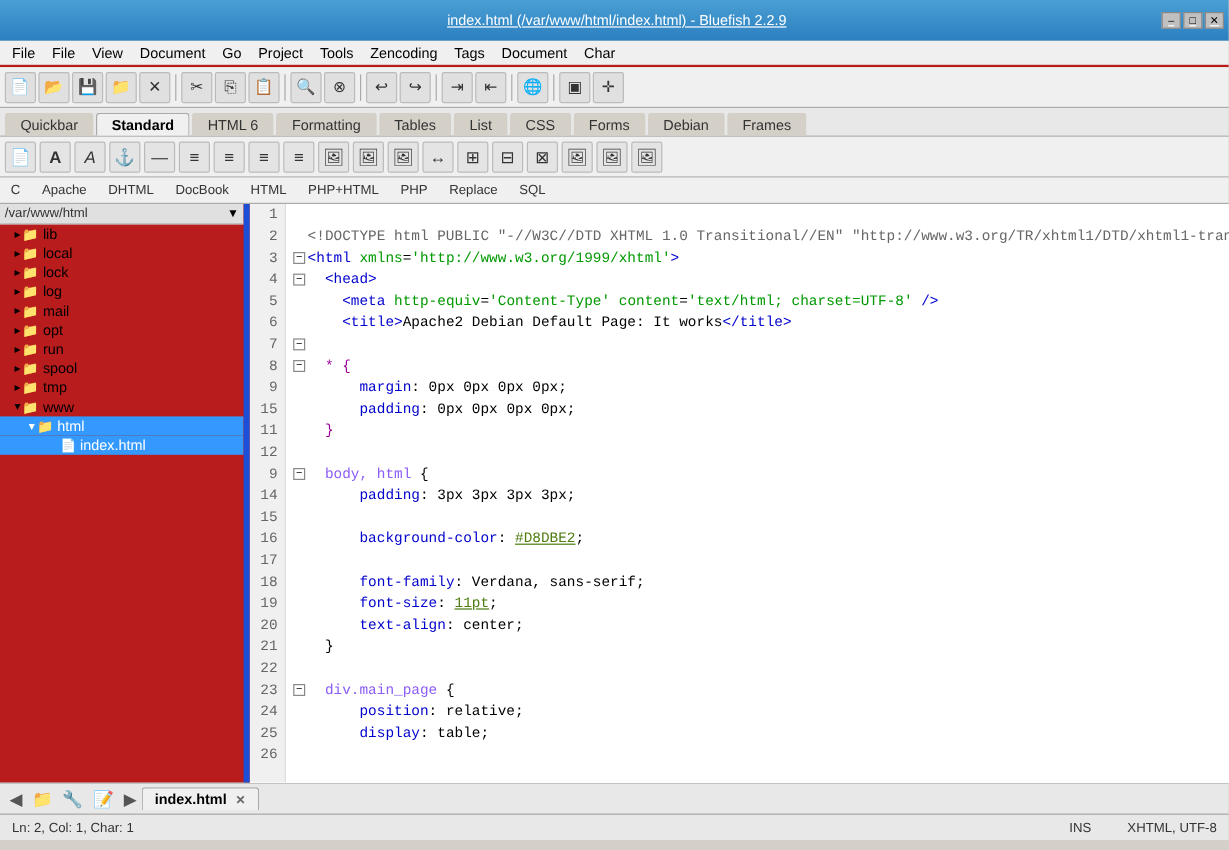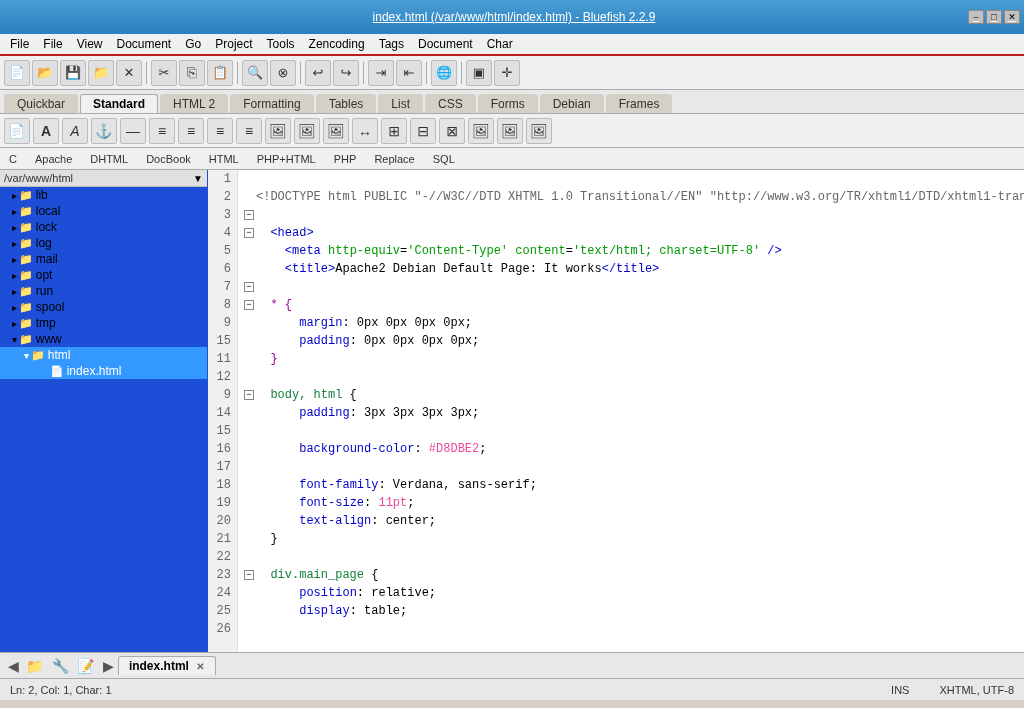--- a/index.html
+++ b/index.html
@@ -139,22 +139,22 @@
     #main {
       display: flex;
       height: calc(708px - 22px - 22px - 34px - 24px - 34px - 22px - 46px - 22px);
       flex: 1;
     }
 
     
     #filetree {
       width: 208px;
       min-width: 208px;
-      background: #1d4ed8;
-      border-right: 1px solid #1d4ed8;
+      background: #b91c1c;
+      border-right: 5px solid #1d4ed8;
       overflow-y: auto;
       overflow-x: hidden;
     }
     .tree-header {
       background: #e0e0e0;
       border-bottom: 1px solid #bbb;
       padding: 2px 4px;
       display: flex;
       align-items: center;
       justify-content: space-between;
@@ -211,23 +211,23 @@
       white-space: pre;
       display: flex;
       align-items: center;
     }
 
     
     .c-tag { color: #0000cc; }
     .c-attr { color: #009900; }
     .c-string { color: #009900; }
     .c-doctype { color: #666; }
-    .c-purple { color: #15803d; }
+    .c-purple { color: #8b5cf6; }
     .c-property { color: #0000cc; }
-    .c-link { color: #ec4899; }
+    .c-link { color: #4d7c0f; text-decoration: underline; }
     .c-bracket { color: #990099; }
 
     
     #bottom-tabbar {
       background: #e8e8e8;
       border-top: 1px solid #aaa;
       display: flex;
       align-items: center;
       padding: 0 4px;
       height: 26px;
@@ -322,21 +322,21 @@
     <div class="tb-separator"></div>
     <div class="tb-btn">🌐</div>
     <div class="tb-separator"></div>
     <div class="tb-btn">▣</div>
     <div class="tb-btn">✛</div>
   </div>
 
 <div id="tabbar">
     <div class="tab-item">Quickbar</div>
     <div class="tab-item active">Standard</div>
-    <div class="tab-item">HTML 2</div>
+    <div class="tab-item">HTML 6</div>
     <div class="tab-item">Formatting</div>
     <div class="tab-item">Tables</div>
     <div class="tab-item">List</div>
     <div class="tab-item">CSS</div>
     <div class="tab-item">Forms</div>
     <div class="tab-item">Debian</div>
     <div class="tab-item">Frames</div>
   </div>
 
 <div id="toolbar2">
@@ -478,21 +478,21 @@
           <div>21</div>
           <div>22</div>
           <div>23</div>
           <div>24</div>
           <div>25</div>
           <div>26</div>
         </div>
       <div class="code-content" id="code-content">
           <div class="code-line"><span style="display: inline-block; width: 12px;"></span><span></span></div>
           <div class="code-line"><span style="display: inline-block; width: 12px;"></span><span><span class="c-doctype">&lt;!DOCTYPE html PUBLIC "-//W3C//DTD XHTML 1.0 Transitional//EN" "http://www.w3.org/TR/xhtml1/DTD/xhtml1-transitional.dtd"</span></span></div>
-          <div class="code-line"><span class="collapse-icon">−</span></div>
+          <div class="code-line"><span class="collapse-icon">−</span><span><span class="c-tag">&lt;html</span> <span class="c-attr">xmlns</span>=<span class="c-string">'http://www.w3.org/1999/xhtml'</span><span class="c-tag">&gt;</span></span></div>
           <div class="code-line"><span class="collapse-icon">−</span><span>  <span class="c-tag">&lt;head&gt;</span></span></div>
           <div class="code-line"><span style="display: inline-block; width: 12px;"></span><span>    <span class="c-tag">&lt;meta</span> <span class="c-attr">http-equiv</span>=<span class="c-string">'Content-Type'</span> <span class="c-attr">content</span>=<span class="c-string">'text/html; charset=UTF-8'</span> <span class="c-tag">/&gt;</span></span></div>
           <div class="code-line"><span style="display: inline-block; width: 12px;"></span><span>    <span class="c-tag">&lt;title&gt;</span>Apache2 Debian Default Page: It works<span class="c-tag">&lt;/title&gt;</span></span></div>
           <div class="code-line"><span class="collapse-icon">−</span></div>
           <div class="code-line"><span class="collapse-icon">−</span><span>  <span class="c-bracket">* {</span></span></div>
           <div class="code-line"><span style="display: inline-block; width: 12px;"></span><span>      <span class="c-property">margin</span>: 0px 0px 0px 0px;</span></div>
           <div class="code-line"><span style="display: inline-block; width: 12px;"></span><span>      <span class="c-property">padding</span>: 0px 0px 0px 0px;</span></div>
           <div class="code-line"><span style="display: inline-block; width: 12px;"></span><span>  <span class="c-bracket">}</span></span></div>
           <div class="code-line"><span style="display: inline-block; width: 12px;"></span><span></span></div>
           <div class="code-line"><span class="collapse-icon">−</span><span>  <span class="c-purple">body, html</span> {</span></div>

